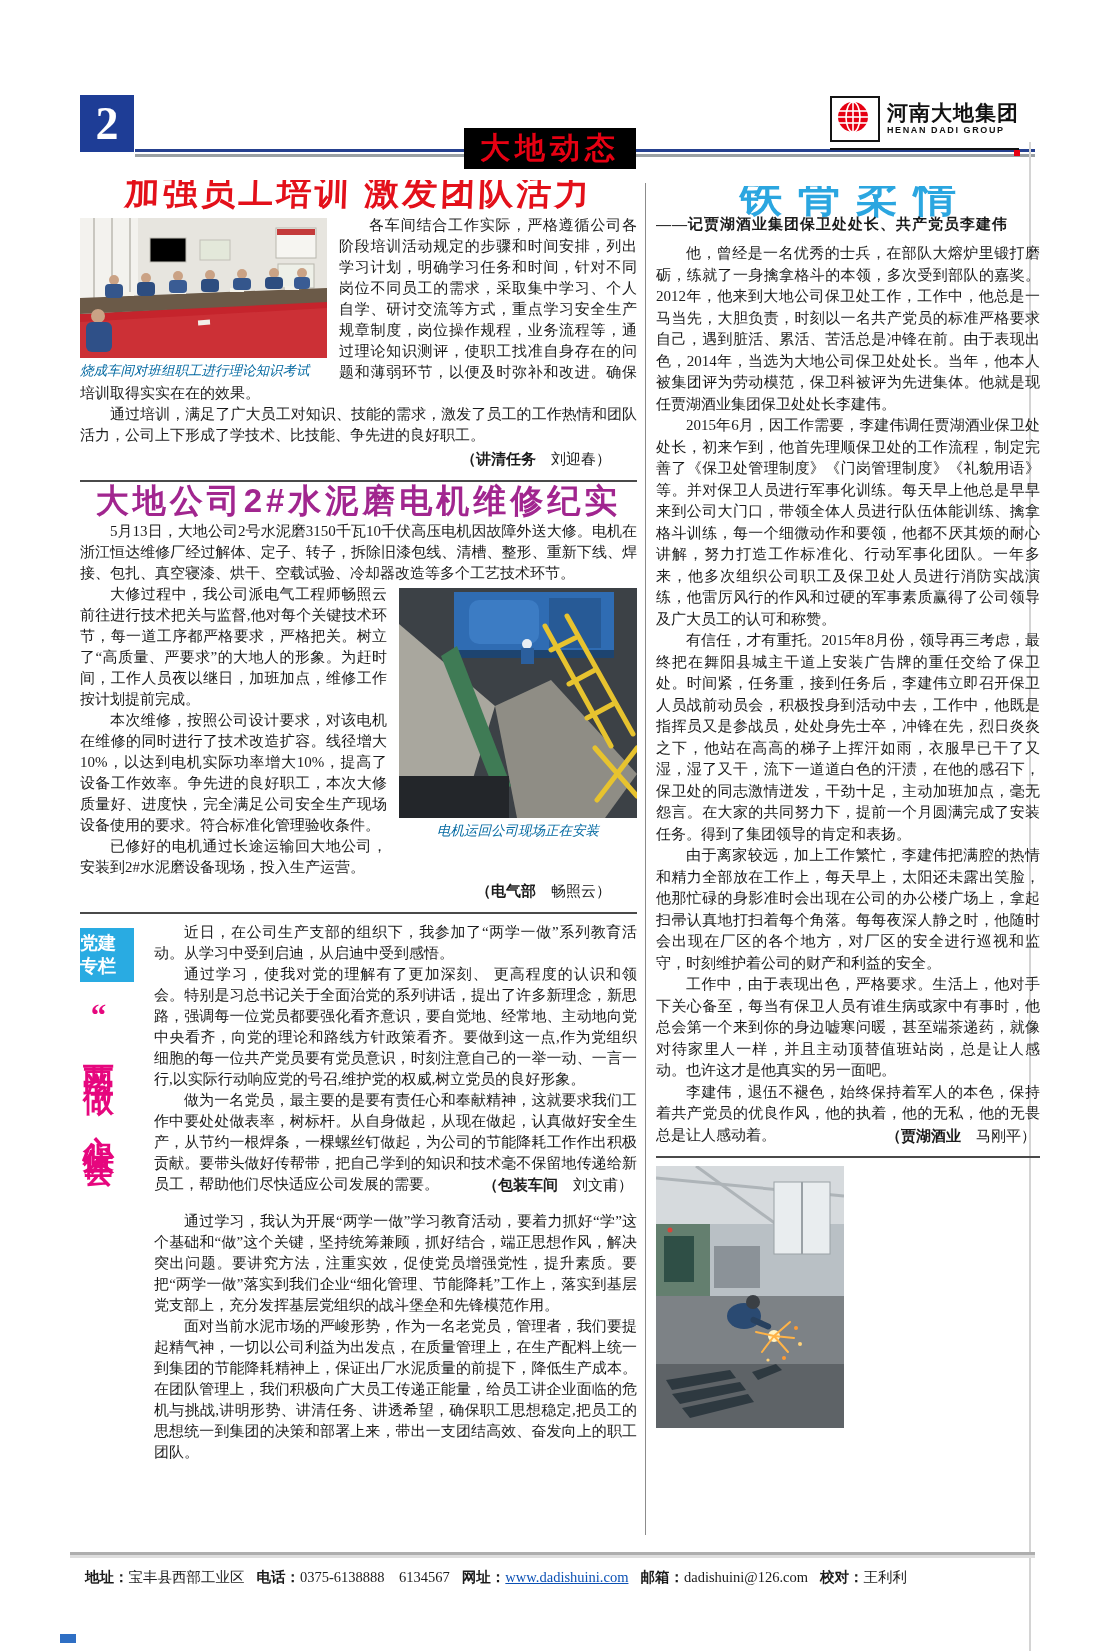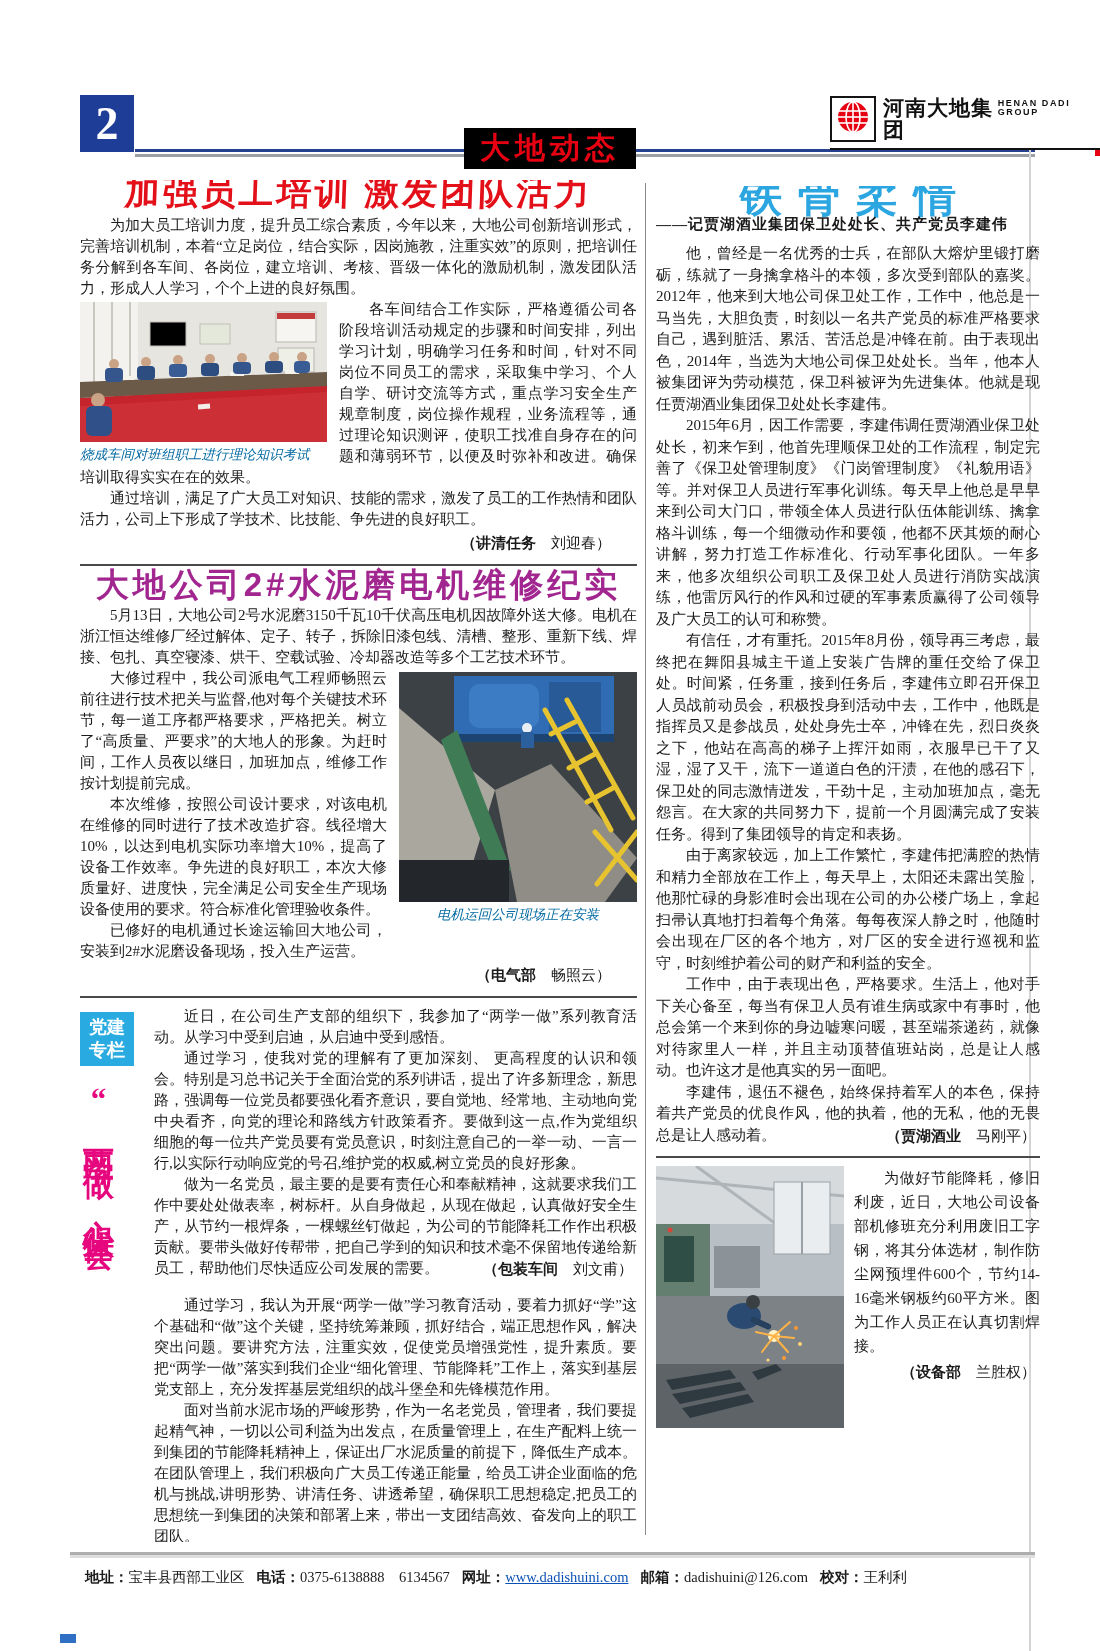--- a/index.html
+++ b/index.html
@@ -12,21 +12,21 @@
            text-align:center;line-height:57px;}
   .rule-double{position:absolute;left:135px;top:149px;width:900px;}
   .rule-double .rb{height:3px;background:#25408f;margin-bottom:2px;}
   .rule-double .rg{height:3px;background:#9aa0a4;}
   .section-title{position:absolute;left:50%;top:128px;transform:translateX(-50%);
                  background:#000000;padding:0 16px;color:#e60012;font-size:30px;font-weight:bold;
                  letter-spacing:5px;font-family:"Liberation Sans",sans-serif;z-index:3;}
   .logo{position:absolute;left:830px;top:96px;display:flex;align-items:center;gap:7px;
         border-bottom:2px solid #111;padding-bottom:6px;z-index:4;background:#fff;}
   .logo-box{display:inline-block;width:46px;height:42px;border:2px solid #141414;background:#fff;}
-  .logo-text{display:flex;flex-direction:row;line-height:1.05;}
+  .logo-text{display:flex;flex-direction:column;line-height:1.05;}
   .logo-cn{font-family:"Liberation Sans",sans-serif;font-weight:900;font-size:21px;color:#111;letter-spacing:1px;}
   .logo-en{font-family:"Liberation Sans",sans-serif;font-weight:bold;font-size:9px;color:#111;letter-spacing:1.6px;margin-top:2px;}
   .logo-redsq{position:absolute;right:-1px;bottom:-8px;width:6px;height:6px;background:#e60012;}
 
   .col-divider{position:absolute;left:645px;top:183px;width:1px;height:1352px;background:#8c8c8c;}
   .scan-edge{position:absolute;left:1029px;top:142px;width:2px;height:1509px;background:#d4d4d4;}
   .print-mark{position:absolute;left:60px;top:1634px;width:16px;height:9px;background:#2f6fc4;}
 
   
   .left-col{position:absolute;left:80px;top:180px;width:557px;height:1362px;overflow:hidden;
@@ -54,21 +54,21 @@
   .borg{font-family:"Liberation Sans",sans-serif;font-weight:bold;}
   .bname{font-family:"Liberation Serif",serif;}
   .byl-inline{float:right;padding-right:4px;}
 
   .col-rule{clear:both;border:none;border-top:2px solid #4a4a4a;margin:10px 0 8px;height:0;}
 
   
   .party{position:relative;padding-left:74px;font-size:15px;line-height:21px;}
   .party-badge{position:absolute;left:0;top:6px;width:54px;background:#29abe2;color:#fff;
                font-family:"Liberation Sans",sans-serif;font-weight:bold;font-size:18px;
-               text-align:center;padding:4px 0;line-height:23px;}
+               padding:4px 0;line-height:23px;}
   .party-vtitle{position:absolute;left:8px;top:76px;height:446px;writing-mode:vertical-rl;
                 text-orientation:upright;color:#e6077e;font-size:31px;font-weight:bold;
                 letter-spacing:7px;font-family:"Liberation Serif",serif;}
   .essay2{margin-top:16px;}
 
   
   .bottom-sec{display:flex;gap:10px;margin-top:6px;}
   .bphoto{flex:none;width:188px;}
   .btext{flex:1;font-size:15px;line-height:24px;text-align:justify;}
   .btext p{margin:0;text-indent:2em;}
@@ -109,21 +109,20 @@
     </span>
     <span class="logo-redsq"></span>
   </div>
 
   <div class="col-divider"></div>
   <div class="scan-edge"></div>
 
   <main class="left-col">
 
     <h1 class="a1-title">加强员工培训  激发团队活力</h1>
-    <p class="body">为加大员工培训力度，提升员工综合素质，今年以来，大地公司创新培训形式，完善培训机制，本着“立足岗位，结合实际，因岗施教，注重实效”的原则，把培训任务分解到各车间、各岗位，建立培训、考核、晋级一体化的激励机制，激发团队活力，形成人人学习，个个上进的良好氛围。</p>
 
     <figure class="fig-left">
       <svg width="247" height="140" viewBox="0 0 247 140">
         <rect width="247" height="140" fill="#e7e5df"></rect>
         <rect x="0" y="0" width="58" height="92" fill="#f3f2ee"></rect>
         <line x1="14" y1="0" x2="14" y2="92" stroke="#c9c7c0" stroke-width="2"></line>
         <line x1="32" y1="0" x2="32" y2="92" stroke="#c9c7c0" stroke-width="2"></line>
         <line x1="50" y1="0" x2="50" y2="92" stroke="#c9c7c0" stroke-width="2"></line>
         <rect x="196" y="10" width="40" height="30" fill="#f6f5f1" stroke="#b9b7ae"></rect>
         <rect x="197" y="11" width="38" height="6" fill="#c43b3b"></rect>
@@ -280,26 +279,20 @@
             <circle cx="112" cy="194" r="1.6" fill="#ffd27a"></circle>
           </g>
           <g fill="#2e3940">
             <polygon points="10,214 74,204 80,212 16,224"></polygon>
             <polygon points="16,228 84,216 90,224 24,238"></polygon>
             <polygon points="26,242 92,228 98,236 34,252"></polygon>
             <polygon points="96,206 120,198 126,204 102,214"></polygon>
           </g>
         </svg>
       </figure>
-      <div class="btext">
-        <p>为做好节能降耗，修旧利废，近日，大地公司设备部机修班充分利用废旧工字钢，将其分体选材，制作防尘网预埋件600个，节约14-16毫米钢板约60平方米。图为工作人员正在认真切割焊接。</p>
-        <div class="byline" style="padding-right:4px;">
-          <span class="borg">（设备部</span><span class="bname">　兰胜权）</span>
-        </div>
-      </div>
     </div>
   </aside>
 
   <div class="footer-rule"></div>
   <div class="footer-row">
     <span><b>地址：</b><span>宝丰县西部工业区</span></span>
     <span><b>电话：</b><span>0375-6138888　6134567</span></span>
     <span><b>网址：</b><span class="weblink">www.dadishuini.com</span></span>
     <span><b>邮箱：</b><span>dadishuini@126.com</span></span>
     <span><b>校对：</b><span>王利利</span></span>

